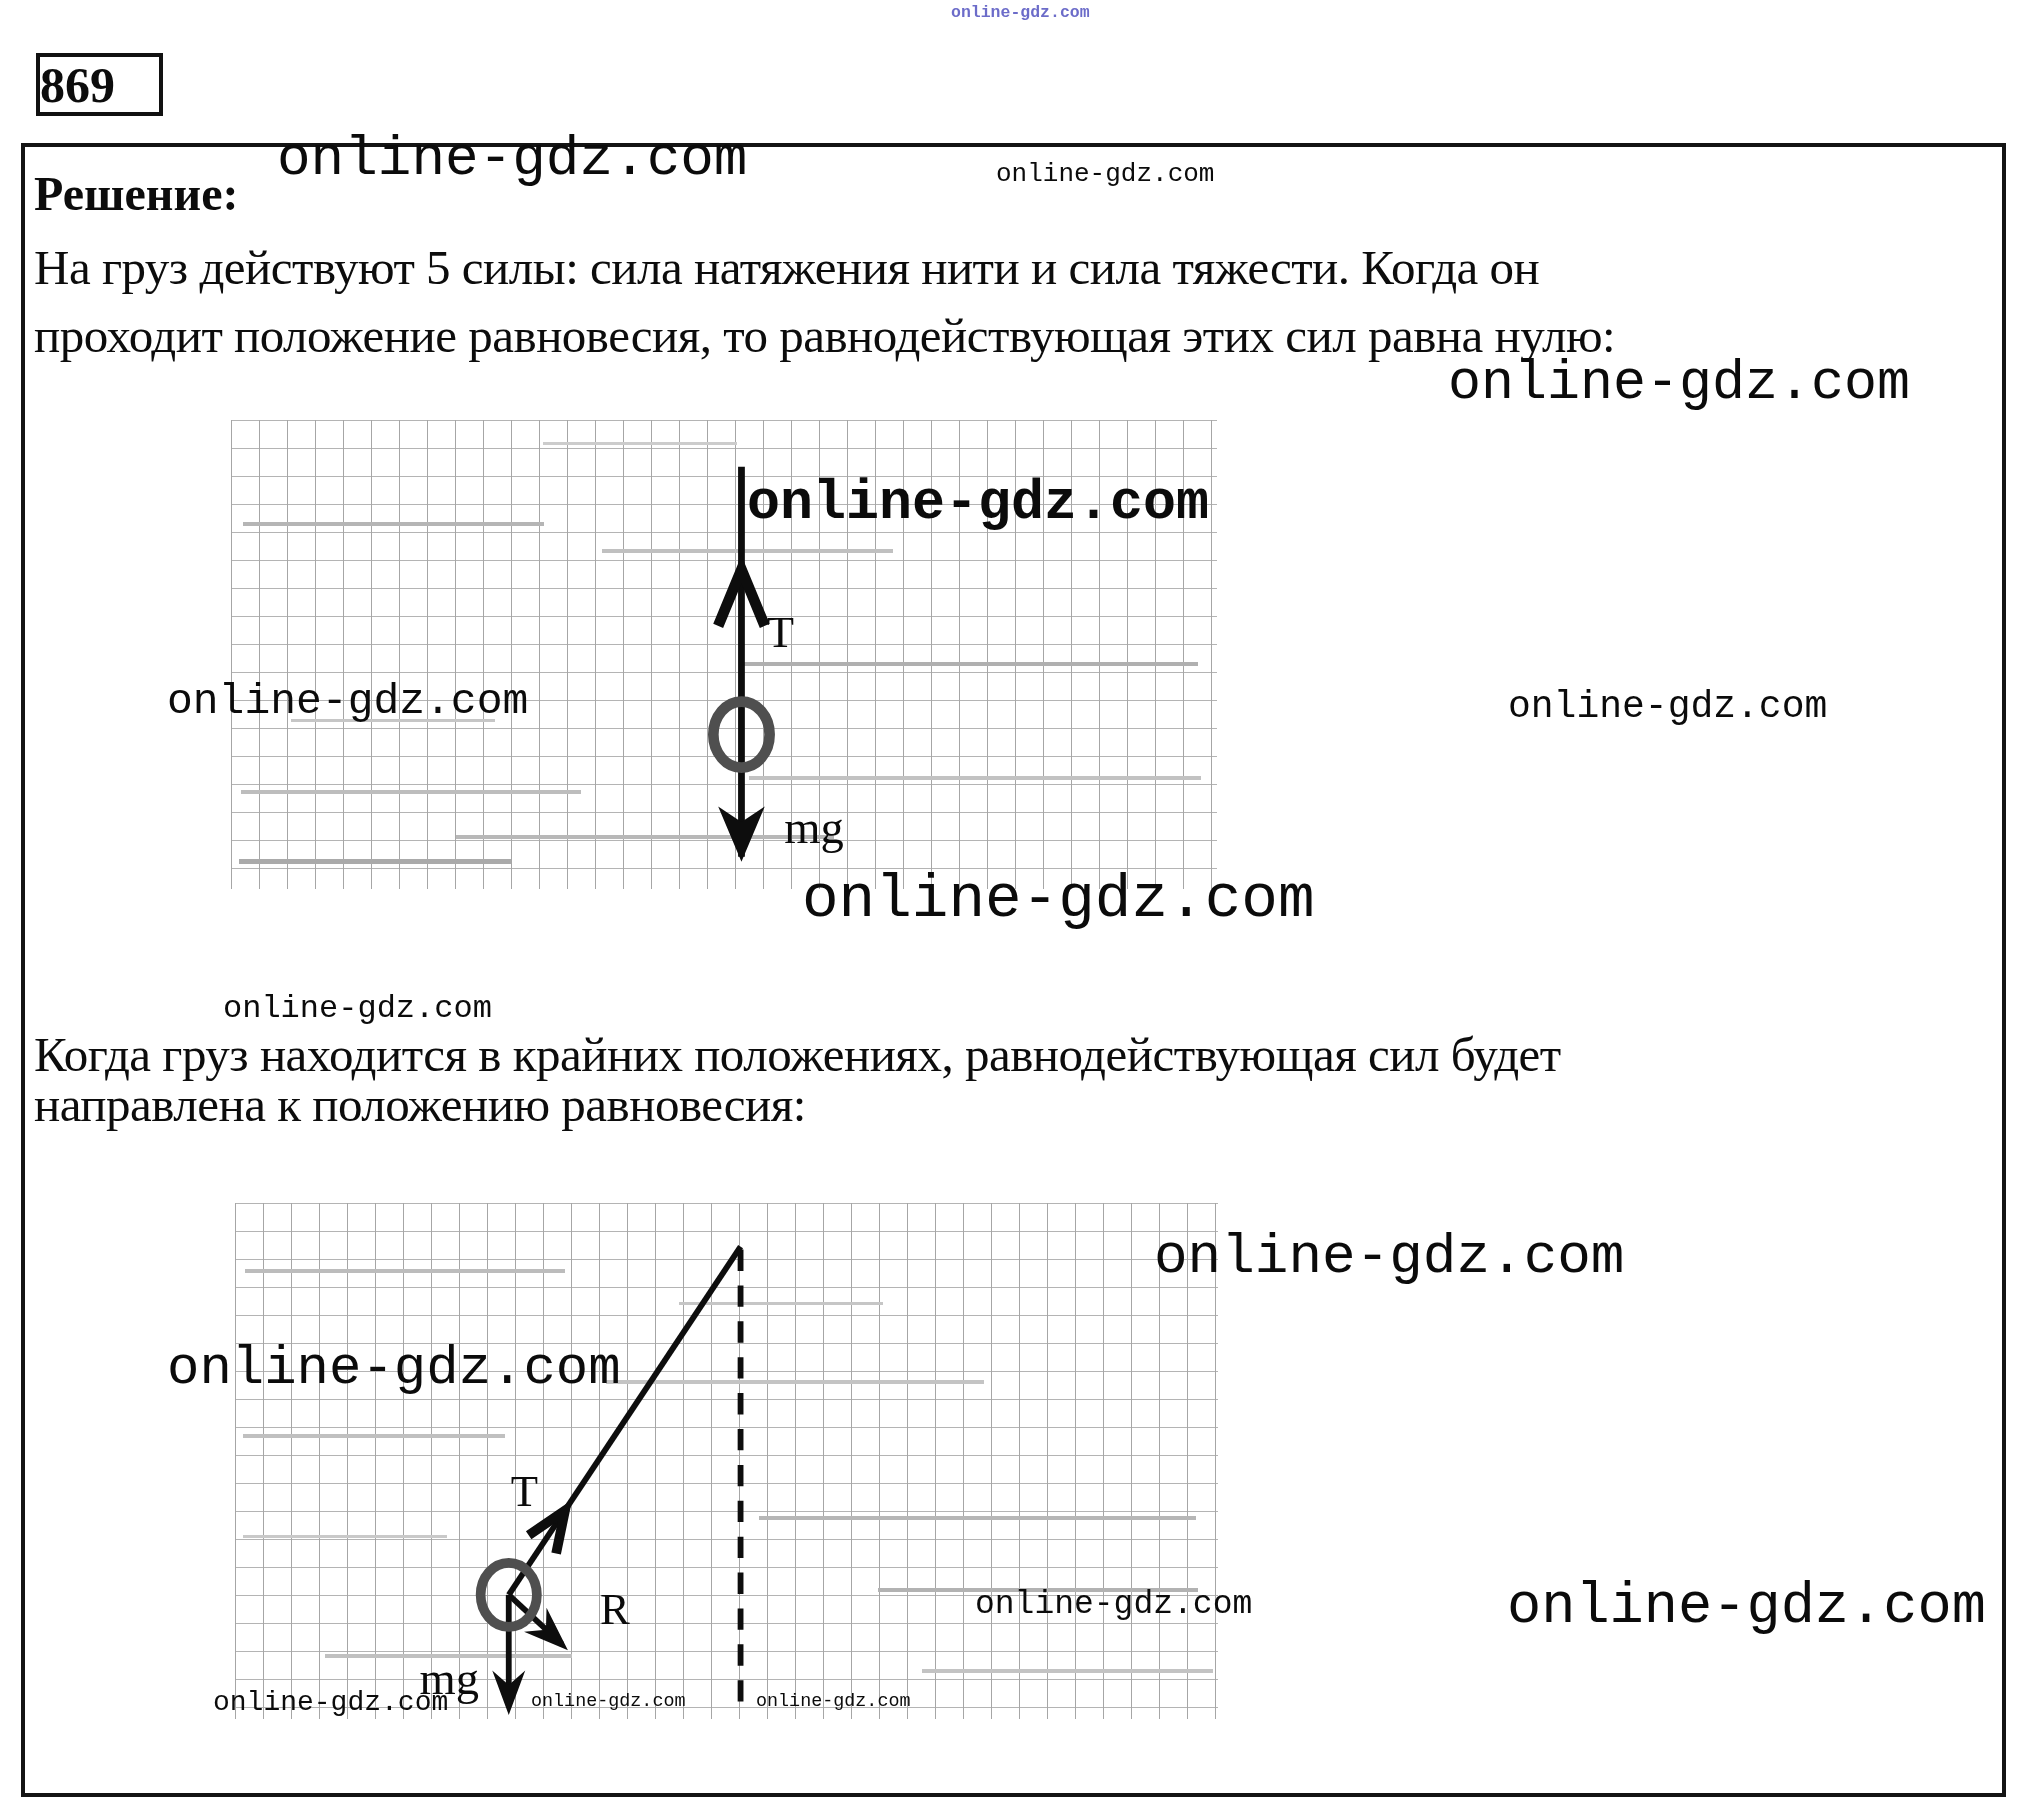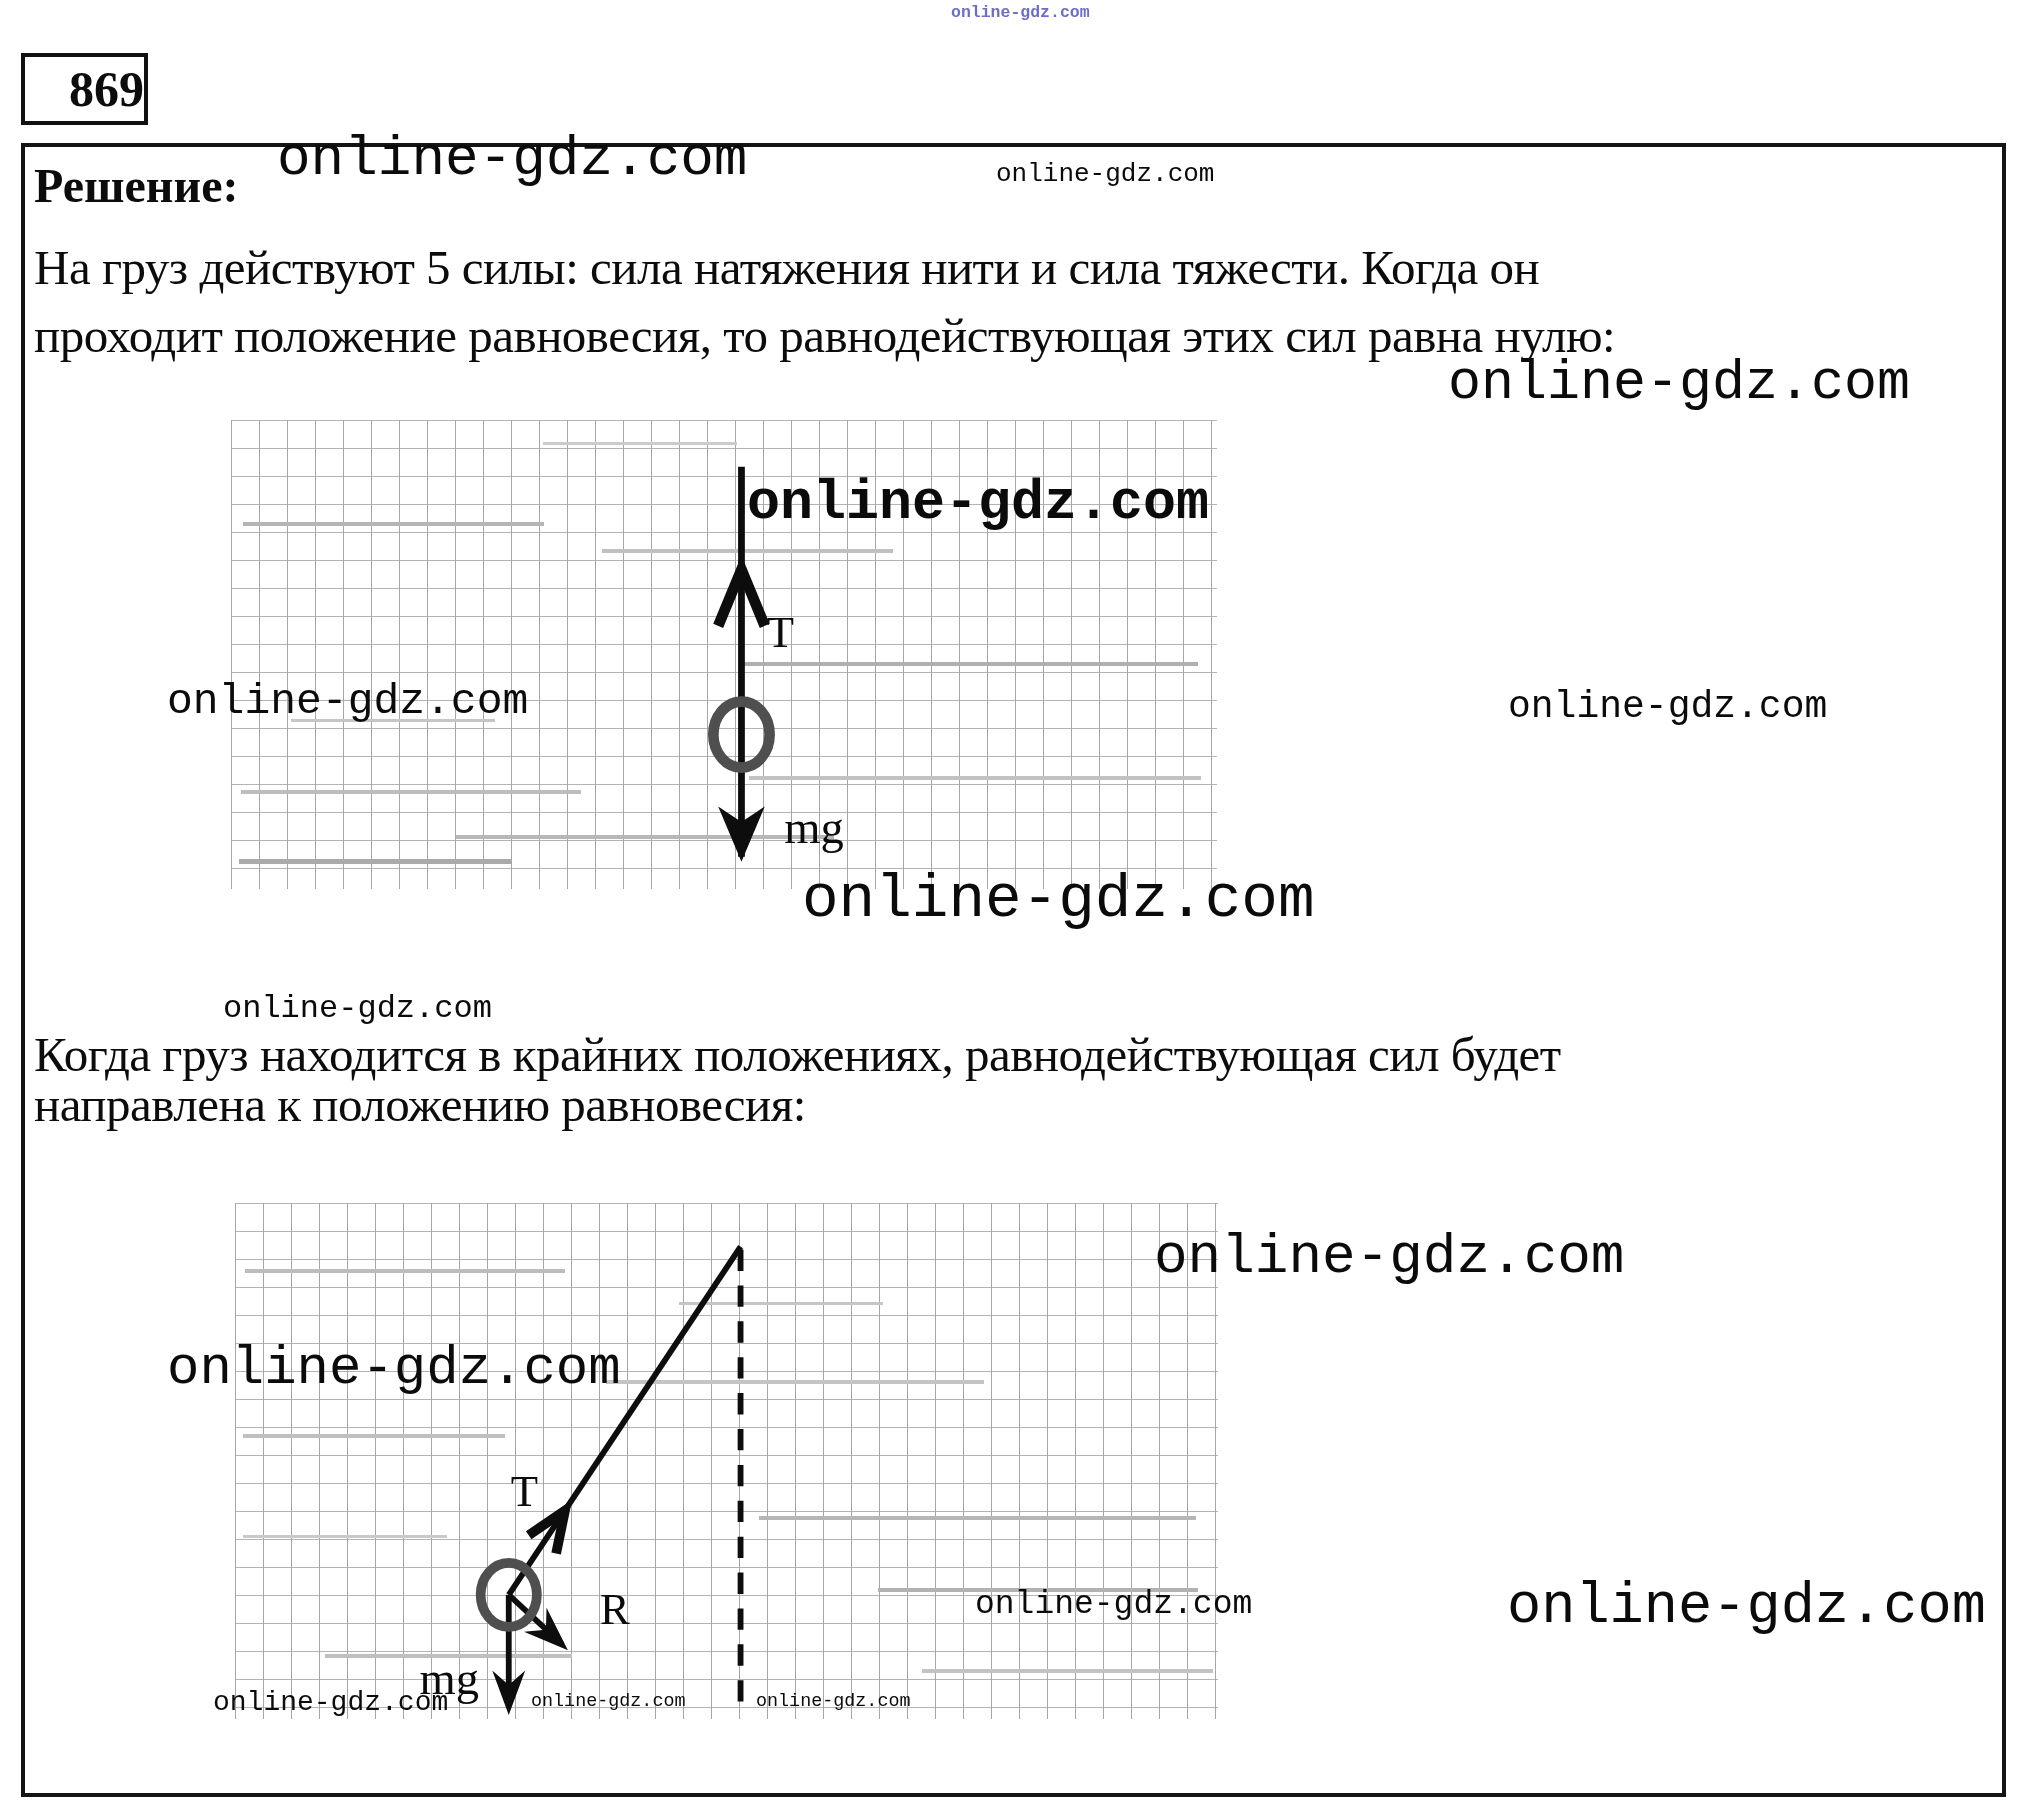--- a/index.html
+++ b/index.html
@@ -1,28 +1,28 @@
 <!DOCTYPE html>
 <html><head>
 <meta charset="utf-8">
 <style>
   html,body{margin:0;padding:0;background:#ffffff;}
   body{position:relative;width:2024px;height:1815px;overflow:hidden;
        font-family:"Liberation Serif", serif;color:#0c0c0c;}
 
   
-  .problem-box{position:absolute;left:21px;top:53px;width:127px;height:72px;
-    border:4.9px solid #111;box-sizing:border-box;display:flex;align-items:center;justify-content:flex-end;}
+  .problem-box{position:absolute;left:36px;top:53px;width:127px;height:63px;
+    border:4.9px solid #111;box-sizing:border-box;display:flex;align-items:center;justify-content:flex-start;}
   .problem-box span{font-family:"Liberation Serif",serif;font-weight:bold;font-size:50px;line-height:1;}
 
   
   .solution-box{position:absolute;left:21.3px;top:143px;width:1985px;height:1654px;
     border:4.9px solid #141414;box-sizing:border-box;background:transparent;}
 
-  .heading{position:absolute;left:34px;top:158px;font-weight:bold;font-size:48px;white-space:nowrap;}
+  .heading{position:absolute;left:34px;top:166px;font-weight:bold;font-size:48px;white-space:nowrap;}
 
   .para-line{position:absolute;left:34px;font-size:49px;white-space:nowrap;letter-spacing:-0.5px;}
   #p1l1{top:239px;} #p1l2{top:307px;}
   #p2l1{top:1026px;} #p2l2{top:1076px;}
 
   
   .grid{position:absolute;
     background-image:
       linear-gradient(to right,#a6a6a6 1px,transparent 1px),
       linear-gradient(to bottom,#b4b4b4 1px,transparent 1px);

